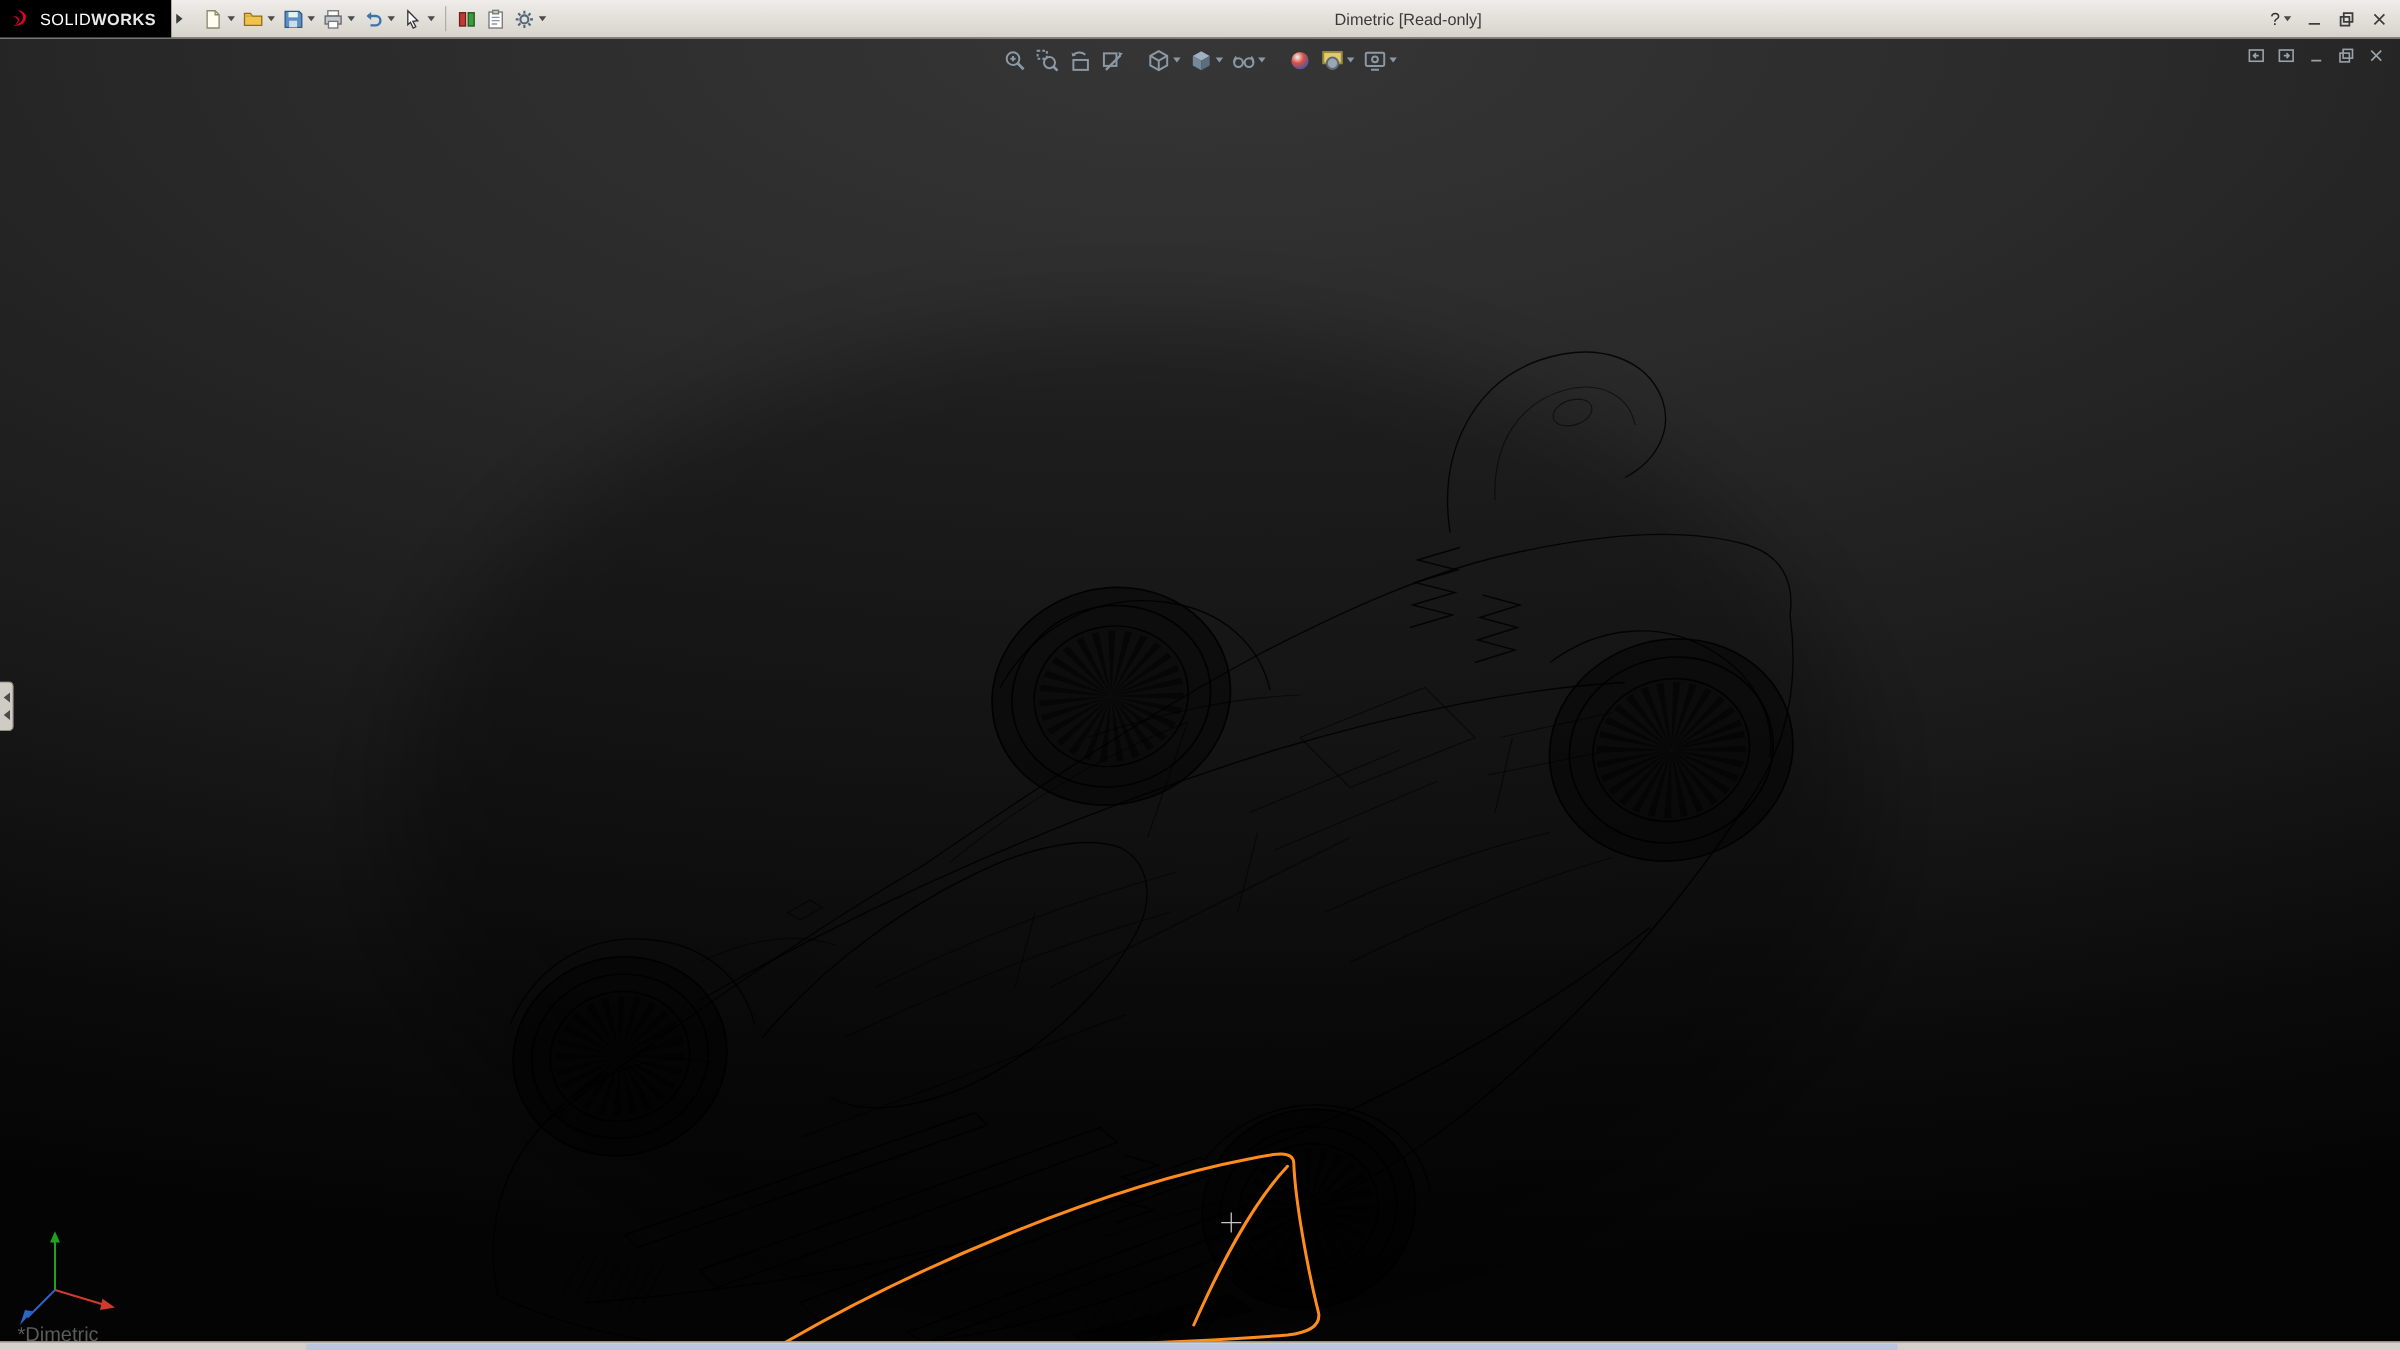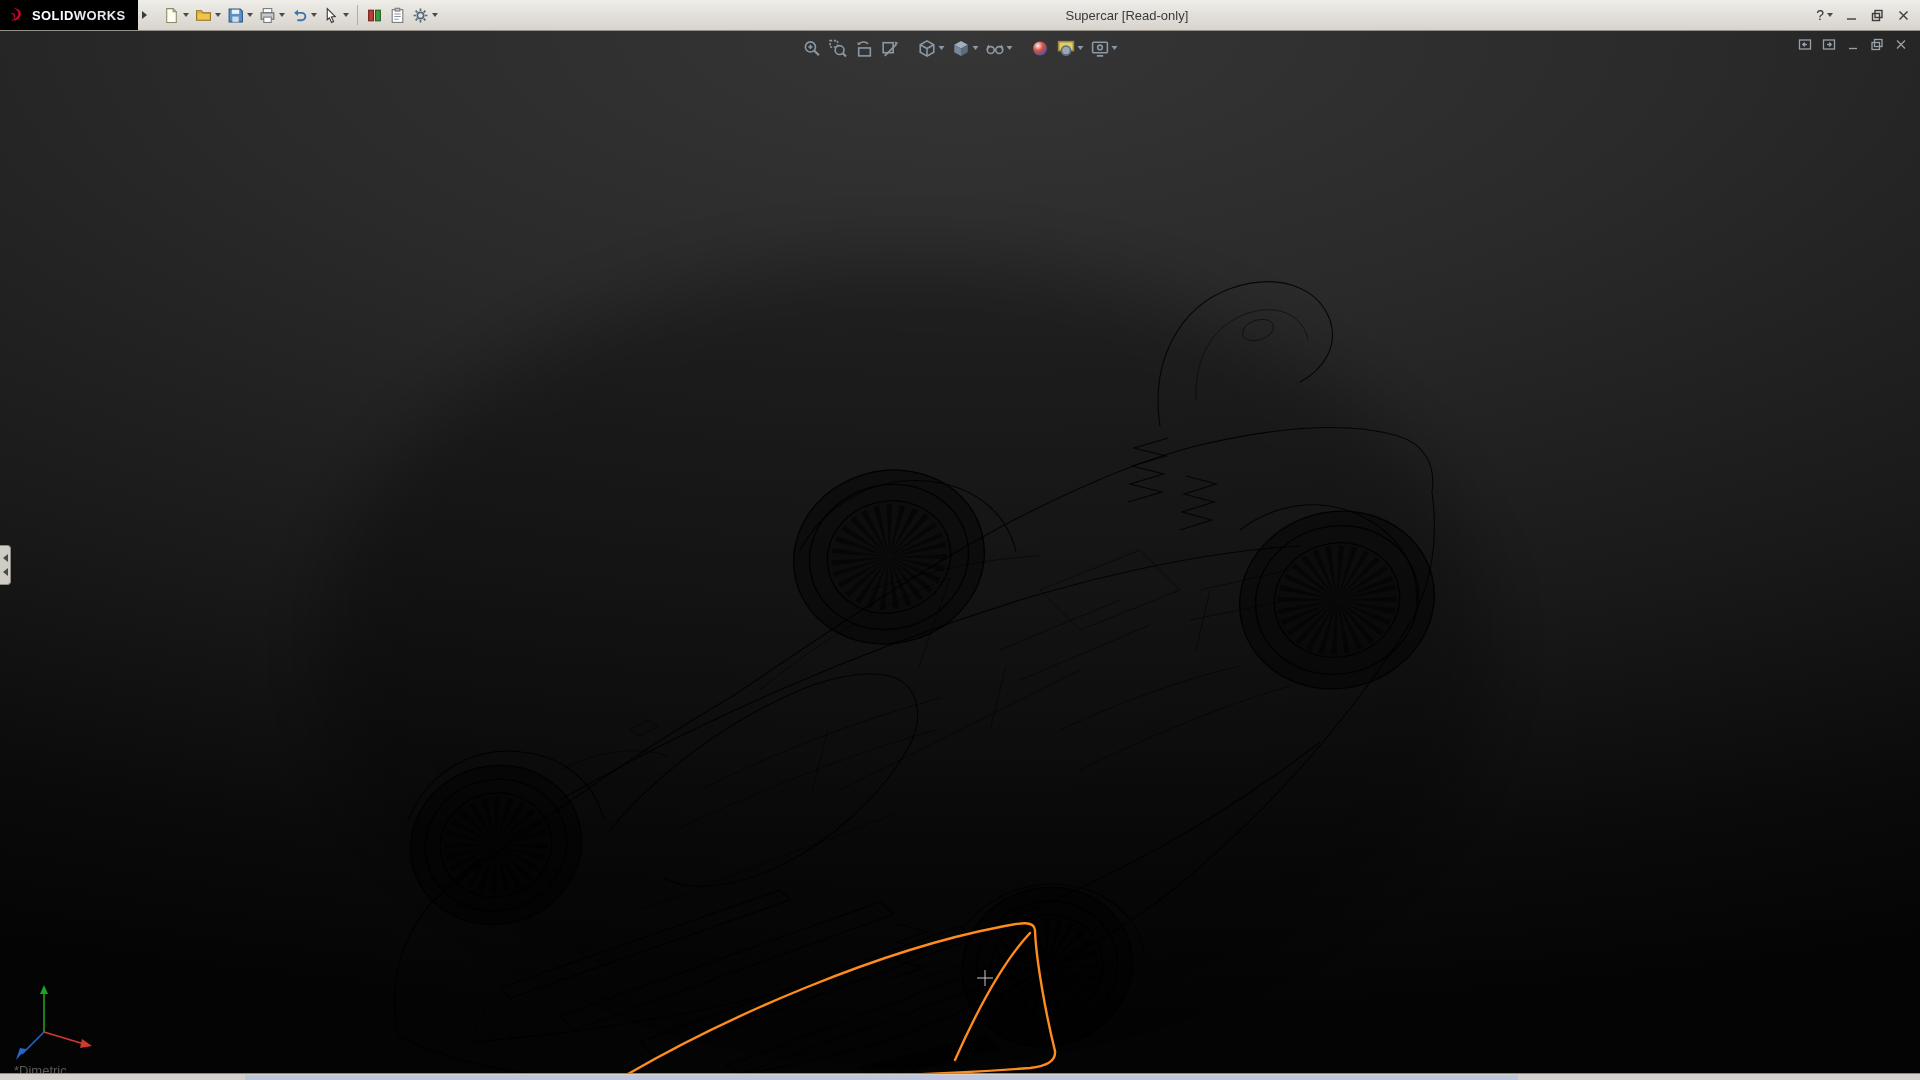--- a/index.html
+++ b/index.html
@@ -4,21 +4,21 @@
 <style>
   html,body{margin:0;padding:0;width:1920px;height:1080px;overflow:hidden;
     font-family:"Liberation Sans","DejaVu Sans",sans-serif;background:#000;}
   
   .titlebar{position:absolute;top:0;left:0;width:1920px;height:30px;
     background:linear-gradient(#efede9,#d7d3cc);border-bottom:1px solid #94908a;
     display:flex;align-items:center;z-index:30;}
   .brand-block{height:30px;background:#000;display:flex;align-items:center;
     gap:6px;padding:0 12px 0 8px;}
   .brand-text{color:#fff;font-size:13px;letter-spacing:.4px;white-space:nowrap;}
-  .brand-text b{font-weight:bold;}
+  .brand-text b{font-weight:normal;}
   .brand-text span.lt{font-weight:bold;color:#e8e8e8;}
   .expand-arrow{width:14px;height:22px;display:flex;align-items:center;justify-content:center;}
   .expand-arrow::after{content:"";border-left:5px solid #3a3a3a;border-top:4px solid transparent;border-bottom:4px solid transparent;}
   .tb-group{display:flex;align-items:center;margin-left:8px;}
   .tb-btn{height:26px;display:flex;align-items:center;padding:0 3px;border-radius:3px;}
   .tb-btn svg{width:17px;height:17px;}
   .caret{width:0;height:0;border-left:3.5px solid transparent;border-right:3.5px solid transparent;
     border-top:4px solid #4a4a4a;margin-left:3px;}
   .sep{width:1px;height:20px;background:#b2aea6;margin:0 5px;}
   .title-mid{flex:1;text-align:center;font-size:13px;color:#3a3a3a;}
@@ -43,21 +43,21 @@
   .doc-controls{position:absolute;top:6px;right:10px;display:flex;gap:5px;z-index:5;}
   .doc-btn{width:19px;height:17px;display:flex;align-items:center;justify-content:center;}
   .doc-btn svg{width:14px;height:13px;stroke:#99a1a9;fill:none;stroke-width:1.3;}
   
   .fm-tab{position:absolute;left:0;top:515px;width:10px;height:38px;background:#cfccc5;
     border:1px solid #8e8a82;border-left:none;border-radius:0 4px 4px 0;
     display:flex;flex-direction:column;align-items:center;justify-content:center;gap:6px;z-index:5;}
   .fm-tab i{display:block;width:0;height:0;border-right:5px solid #4a4a4a;
     border-top:4px solid transparent;border-bottom:4px solid transparent;}
   
-  .view-label{position:absolute;left:14px;bottom:-4px;font-size:13px;color:#5b5b5b;z-index:4;}
+  .view-label{position:absolute;left:14px;bottom:-4px;font-size:16px;color:#5b5b5b;z-index:4;}
   
   .statusbar{position:absolute;bottom:0;left:0;width:1920px;height:6px;
     background:#d6d2cb;border-top:1px solid #8e8a82;z-index:40;}
   .status-seg{position:absolute;left:245px;top:1px;height:5px;width:1273px;background:#bcc6de;}
   
   .car-line{stroke:#000;fill:none;stroke-width:1.1;opacity:.85;}
   .car-line2{stroke:#000;fill:none;stroke-width:.9;opacity:.55;}
   .rim{fill:none;stroke:#000;opacity:.9;stroke-width:1.4;}
   .spk{fill:none;stroke:#000;}
 </style>
@@ -134,21 +134,21 @@
     </div>
     <div class="tb-btn">
       <svg viewBox="0 0 16 16">
         <circle cx="8" cy="8" r="3" fill="none" stroke="#55677a" stroke-width="1.6"></circle>
         <path d="M8 1.5v2.2M8 12.3v2.2M1.5 8h2.2M12.3 8h2.2M3.4 3.4 5 5M11 11l1.6 1.6M12.6 3.4 11 5M5 11l-1.6 1.6" stroke="#55677a" stroke-width="1.6" fill="none"></path>
       </svg>
         <span class="caret"></span>
     </div>
   </div>
 
-  <div class="title-mid">Supercar [Read-only]</div>
+  <div class="title-mid">Dimetric [Read-only]</div>
 
   <div class="tb-right">
     <div class="help-btn">
       <span>?</span>
       <span class="caret"></span>
     </div>
     <div class="win-btn">
       <svg viewBox="0 0 13 13">
           <path d="M2 10h9"></path>
         </svg>

